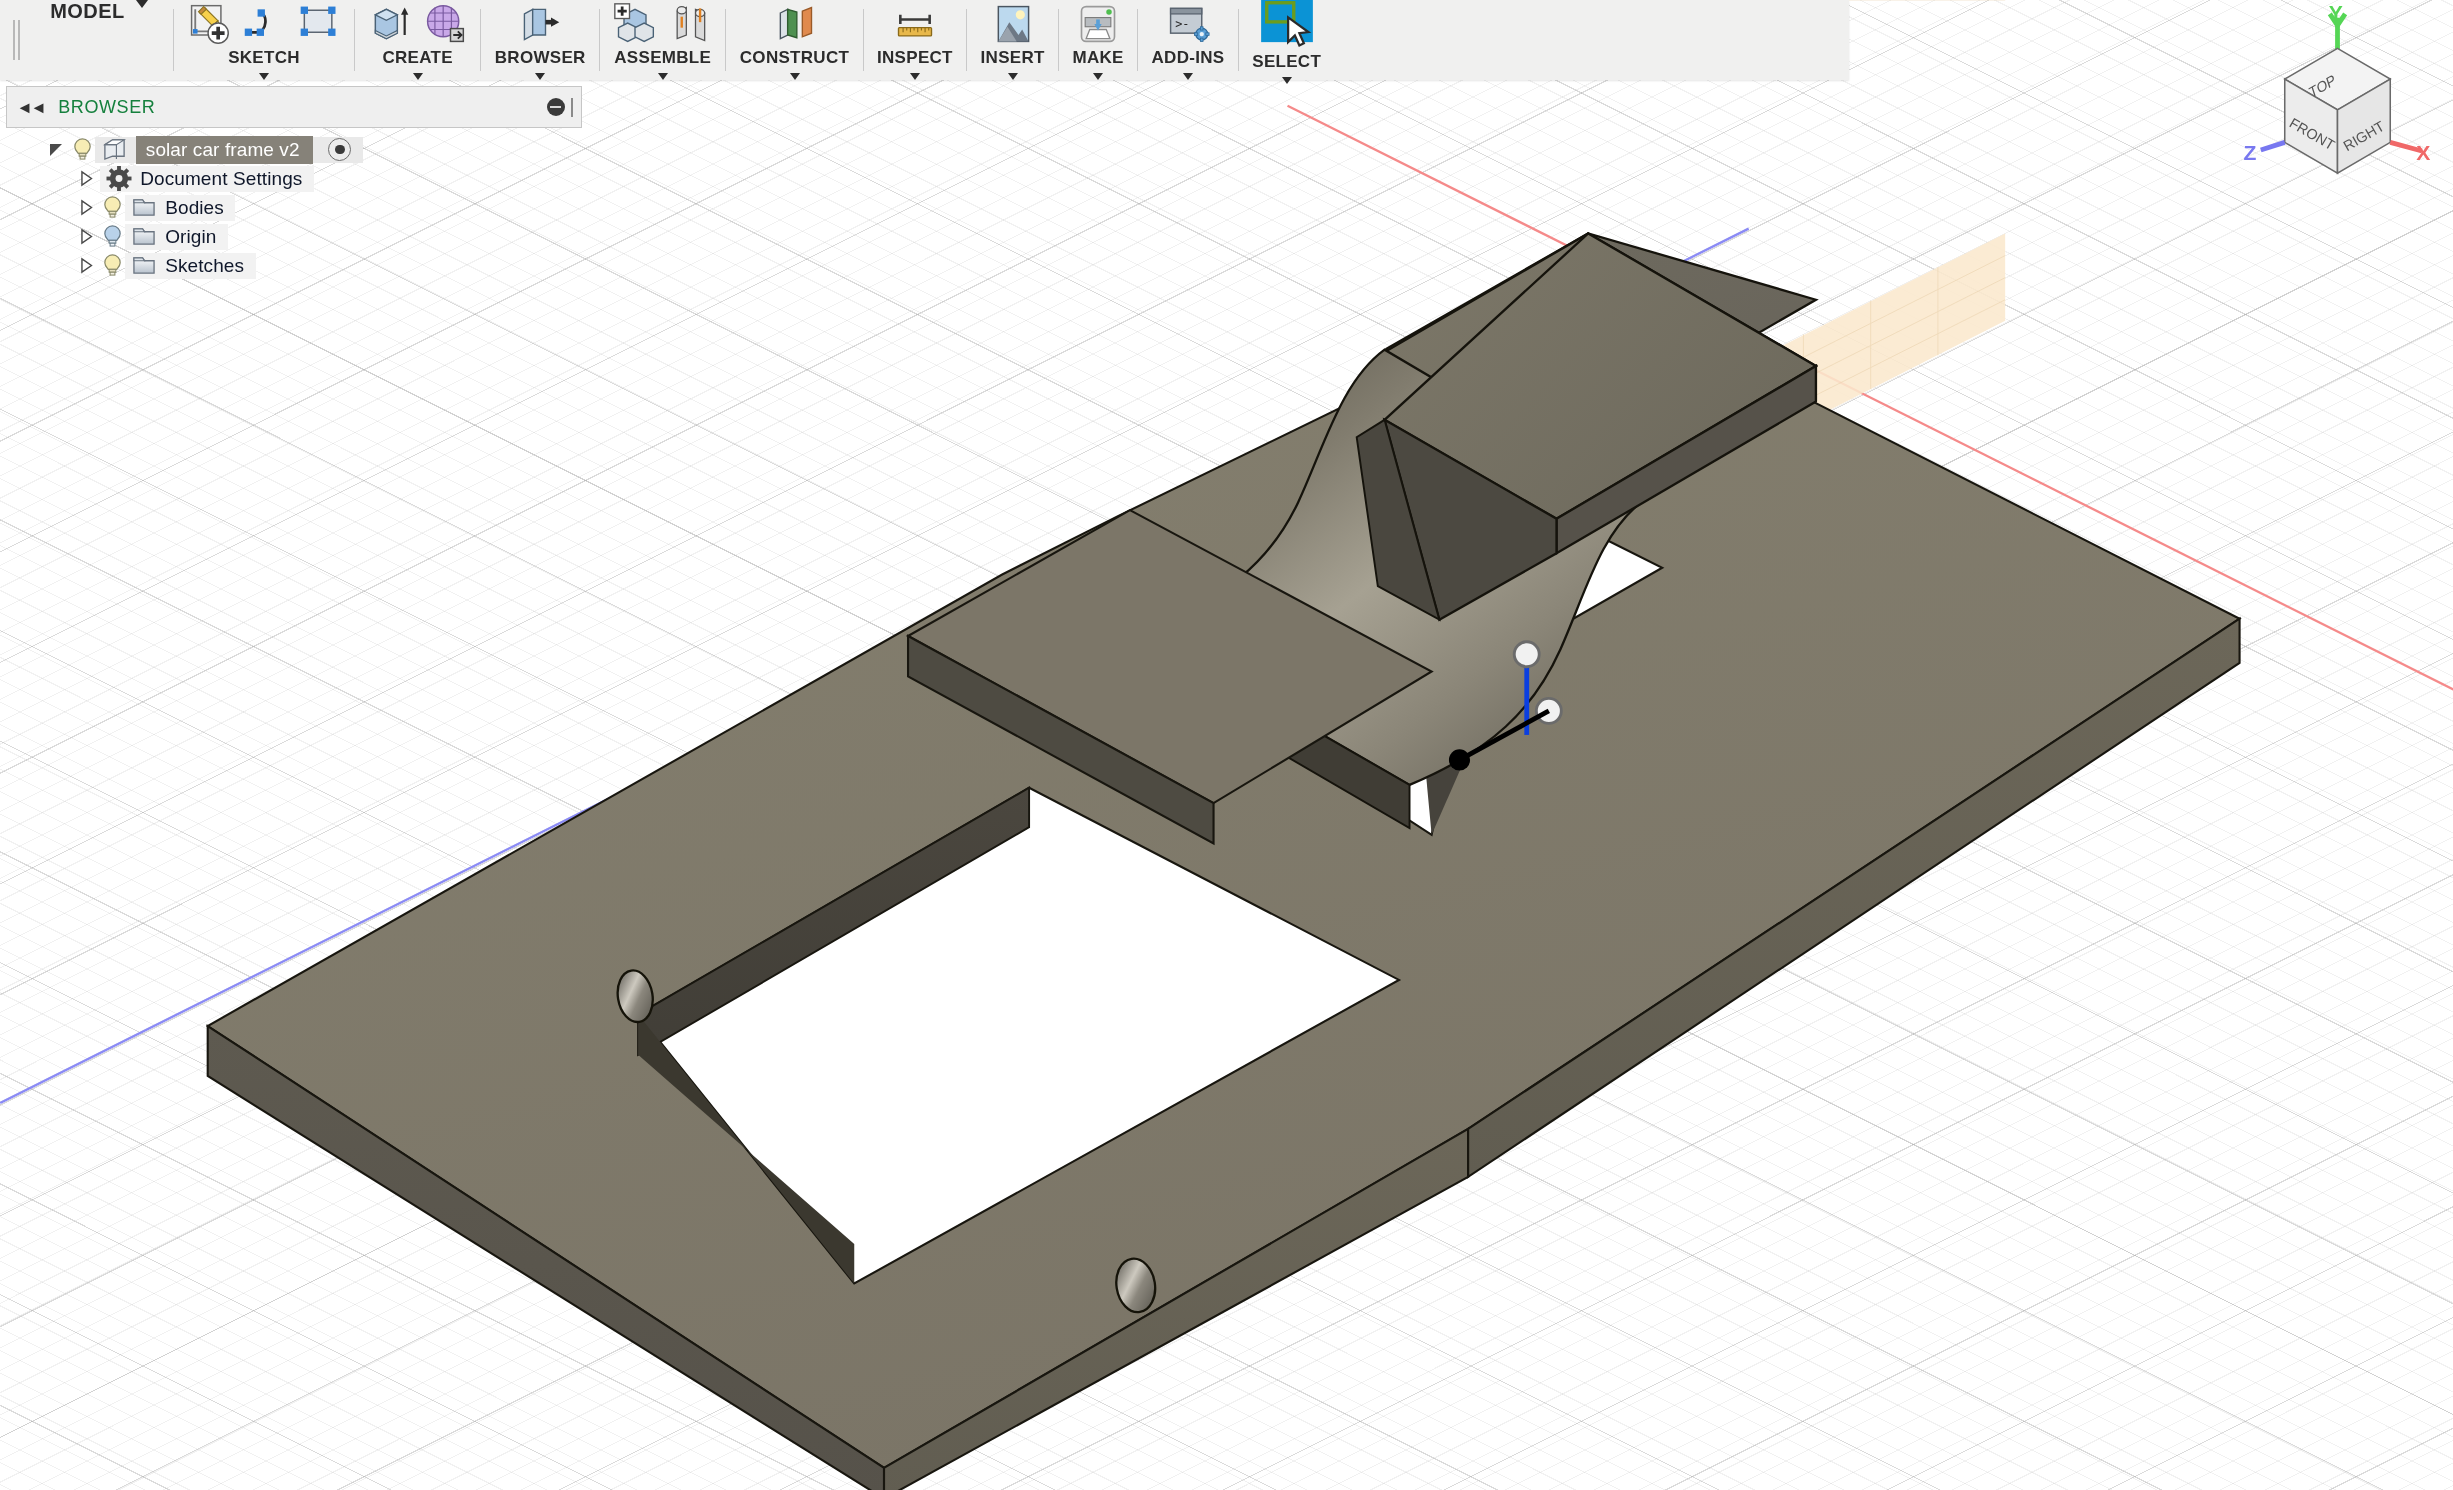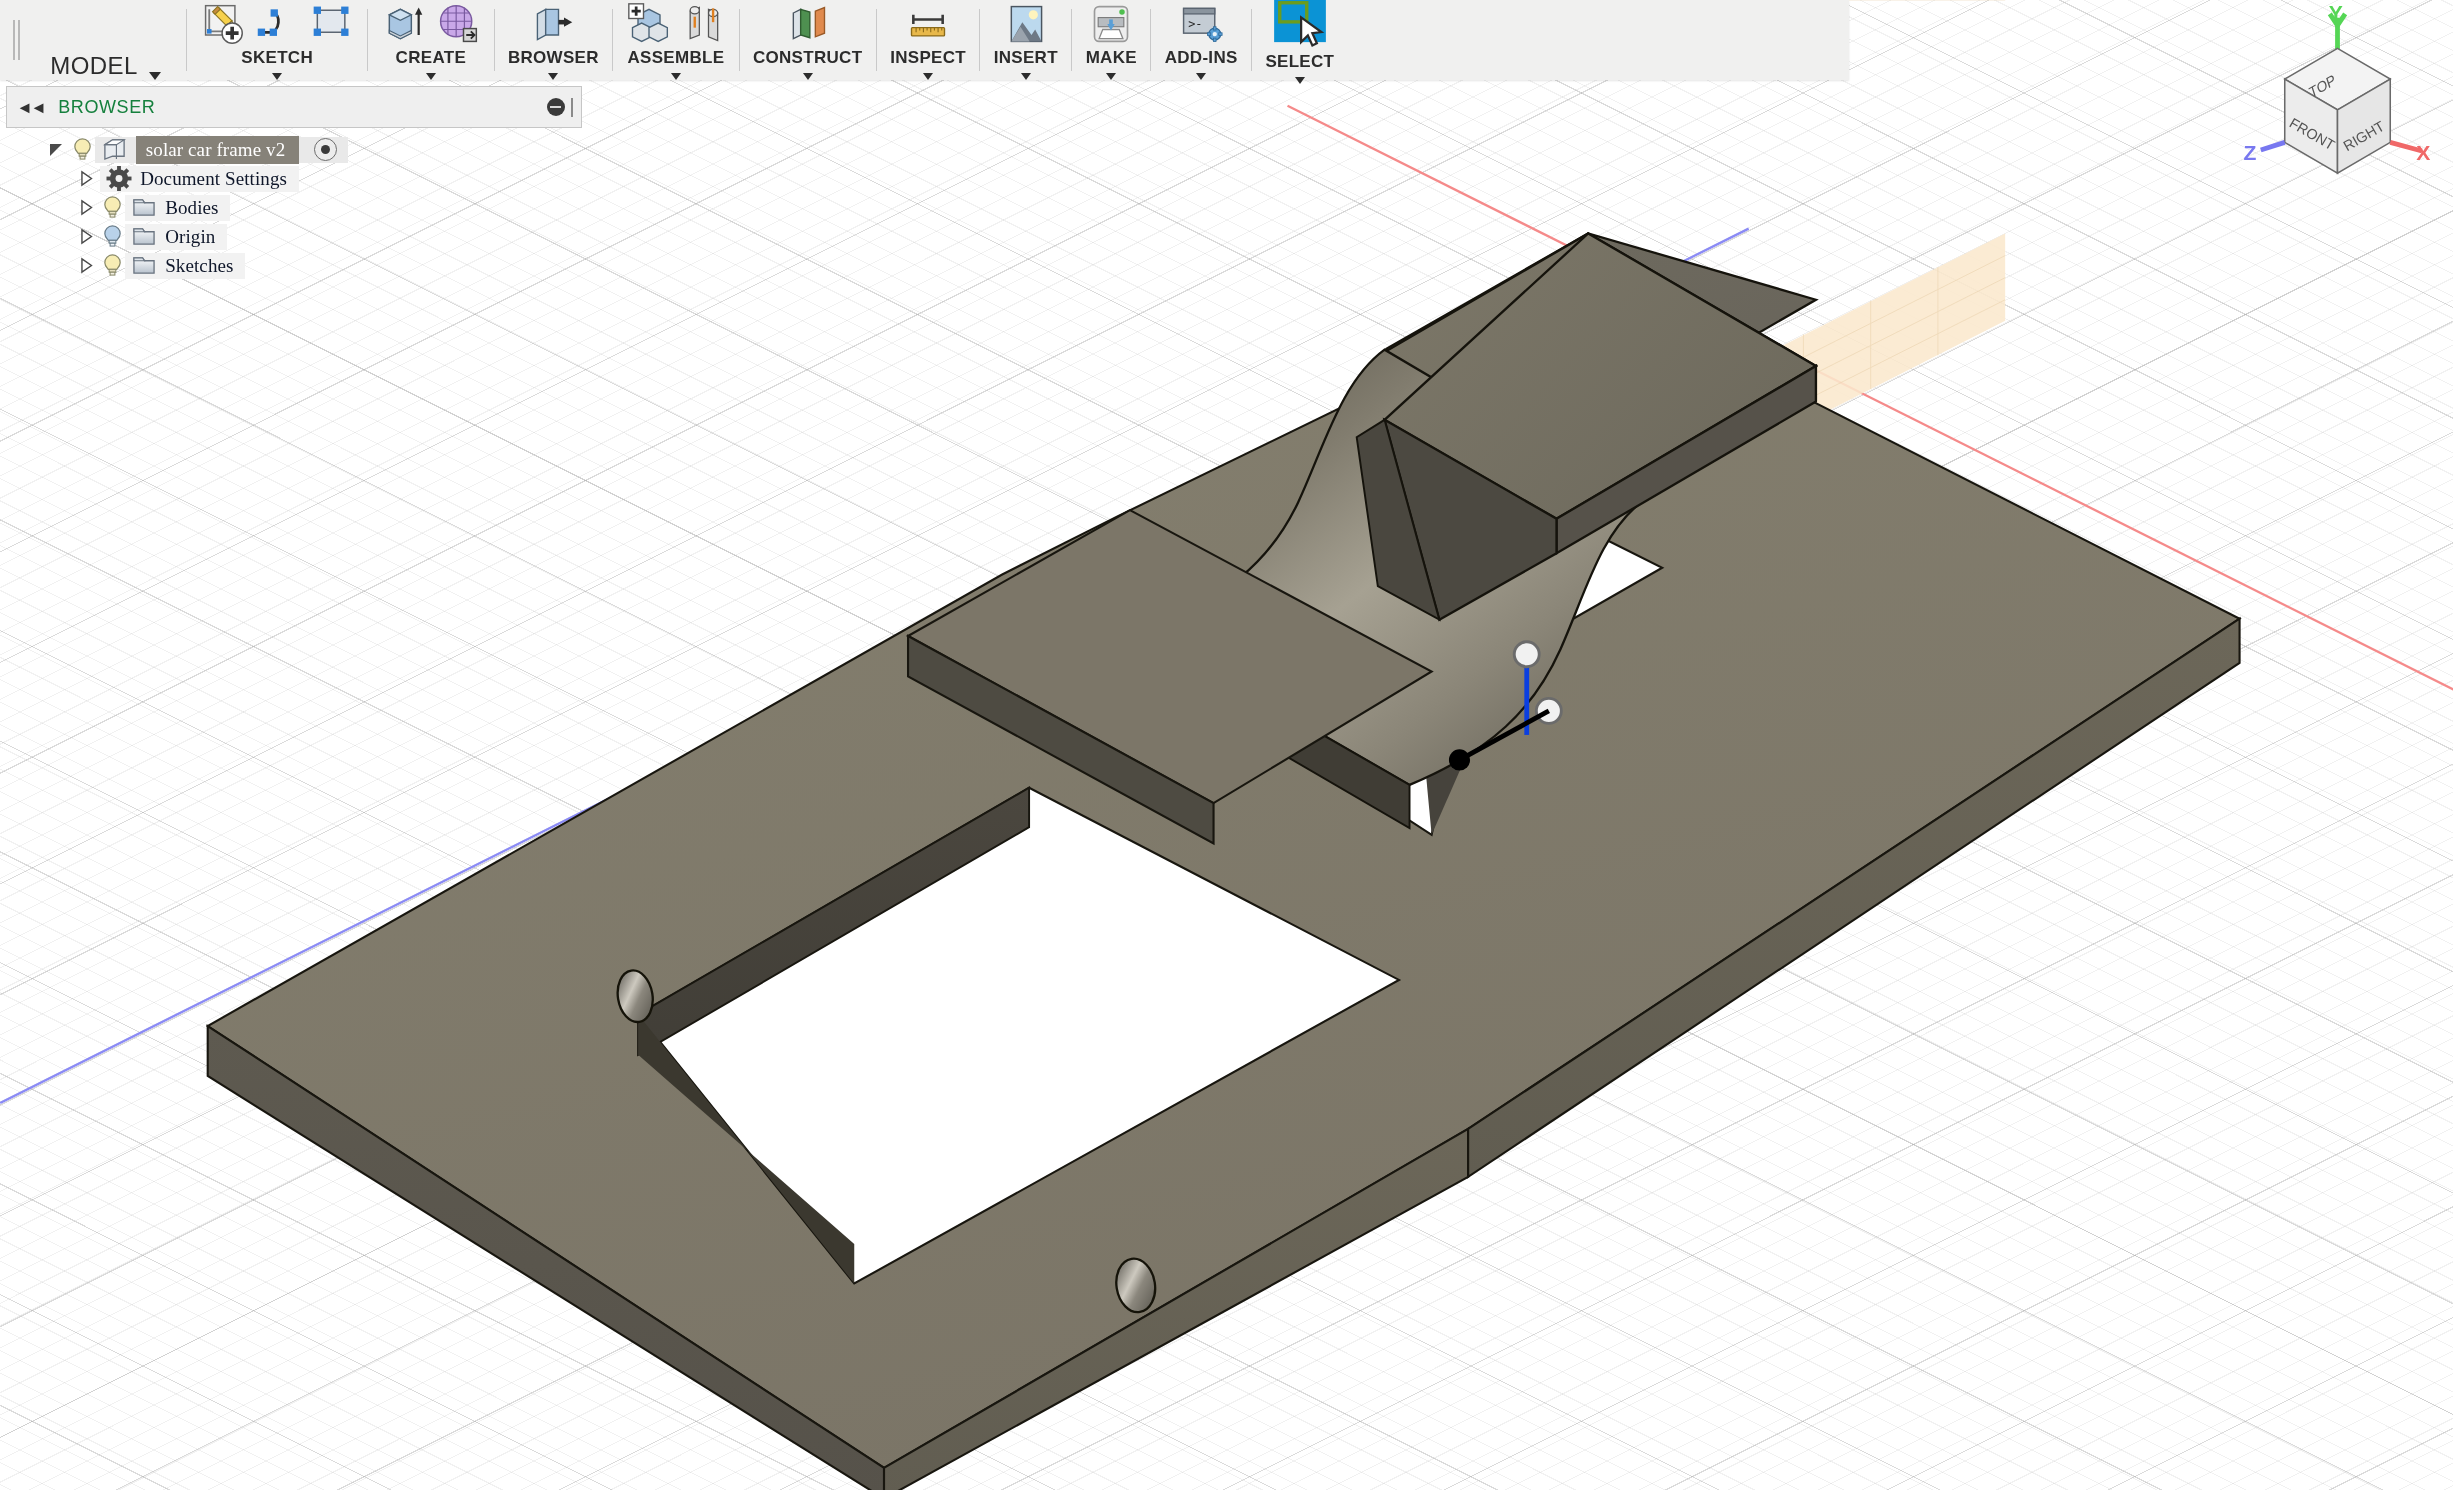--- a/index.html
+++ b/index.html
@@ -56,23 +56,23 @@
     z-index: 40;
   }
   .tb-grip {
     width: 33px; display: flex; align-items: center; justify-content: center;
     flex: none;
   }
   .tb-grip i {
     display: block; width: 1.9px; height: 40px; background: #b8b8b8; margin: 0 1.9px;
   }
   .tb-workspace {
-    display: flex; align-items: flex-end; justify-content: center;
+    display: flex; align-items: flex-start; justify-content: center;
     padding: 0 25px 0 17.3px; flex: none;
-    font-size: 24px; font-weight: normal; color: #2c2c2c; letter-spacing: 0.4px;
+    font-size: 20px; font-weight: bold; color: #2c2c2c; letter-spacing: 0.4px;
   }
   .tb-sep { width: 1px; background: #c9c9c9; margin: 8.6px 0; flex: none; }
   .tb-group {
     display: flex; flex-direction: column; align-items: center;
     justify-content: flex-start; padding: 1.9px 13.4px 0 13.4px; flex: none;
   }
   .tb-icons { display: flex; align-items: flex-end; gap: 10.6px; height: 48px; }
   .tb-label {
     font-size: 17px; font-weight: bold; color: #2c2c2c;
     letter-spacing: 0.3px; margin-top: 1.9px; white-space: nowrap;
@@ -125,21 +125,20 @@
   .tri-open {
     width: 0; height: 0;
     border-top: 12.5px solid #4a4a4a;
     border-right: 12.5px solid transparent;
   }
   .bulb { width: 25px; flex: none; display: flex; align-items: center; justify-content: center; }
   .tree-label-wrap {
     display: flex; align-items: center; gap: 8.6px;
     background: #f2f2f2; padding: 1.9px 11.5px 1.9px 5.8px; height: 26px;
     box-sizing: border-box;
-    font-family: Liberation Serif, serif;
   }
   .tree-label-wrap.sel { background: #e9e9e9; }
   .node-name {
     font-size: 19px; color: #0f172a; white-space: nowrap; letter-spacing: 0.1px;
   }
   .node-name.selected {
     background: #868279; color: #ffffff; padding: 2.9px 13.4px 2.9px 9.6px;
   }
   .radio-dot {
     width: 21px; height: 21px; border-radius: 50%;

